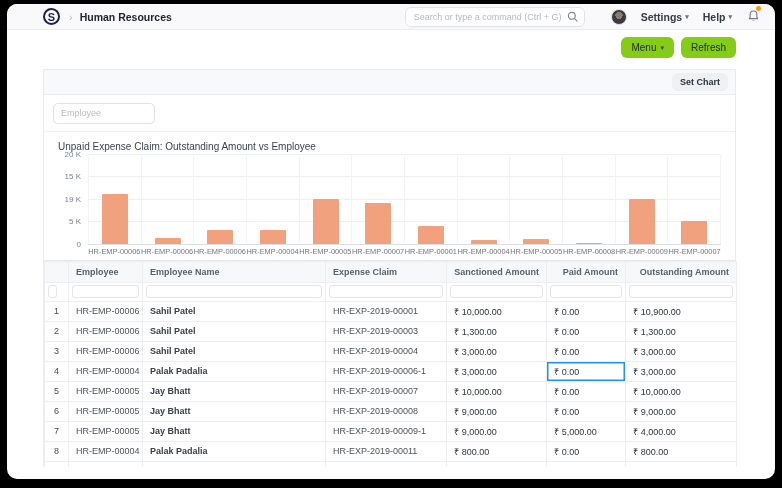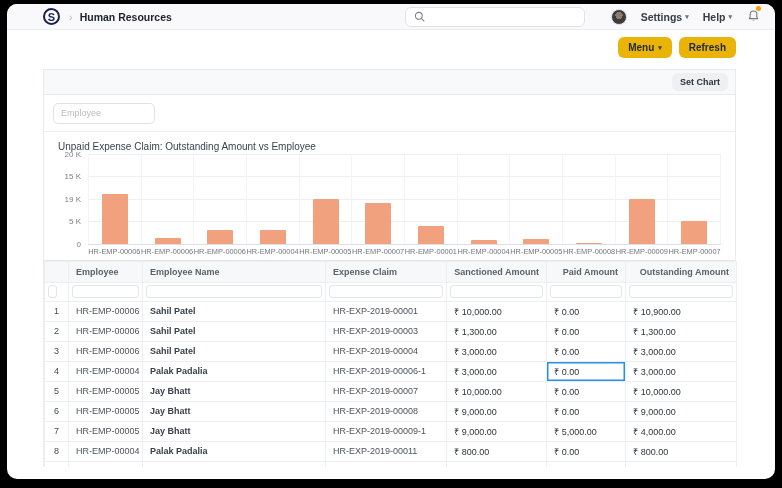--- a/index.html
+++ b/index.html
@@ -27,22 +27,22 @@
   .nav-item { font-size:10.5px; font-weight:600; color:#333b45; margin-left:14px;
               display:flex; align-items:center; gap:3px; cursor:default; }
   .nav-item .caret { font-size:7px; color:#6b7publicly380; color:#6b7380; }
   .bell-wrap { position:relative; margin-left:16px; }
   .bell-dot { position:absolute; top:-2px; right:-2px; width:5px; height:5px; border-radius:50%; }
 
   
   .titlebar { height:33px; display:flex; align-items:center; padding:2px 39px 0 36px; background:#fff; }
   .page-title { font-size:17px; font-weight:700; color:#1f2733; letter-spacing:.1px; }
   .title-actions { margin-left:auto; display:flex; gap:7px; }
-  .btn { background:#eab308; border:none; border-radius:6px; height:21px; padding:0 10px;
-         font-size:10px; font-weight:700; color:#242b35; font-family:"Liberation Sans", sans-serif;
+  .btn { background:#84cc16; border:none; border-radius:6px; height:21px; padding:0 10px;
+         font-size:10px; font-weight:400; color:#242b35; font-family:"Liberation Sans", sans-serif;
          display:flex; align-items:center; gap:4px; cursor:pointer; }
   .btn .caret { font-size:7px; color:#3c434d; }
 
   
   .card { margin:6px 39px 0 36px; border:1px solid #e9ebee; border-bottom:none; }
   .toolbar { height:25px; background:#f8f9fa; border-bottom:1px solid #e9ebee;
              display:flex; align-items:center; justify-content:flex-end; padding:0 7px; }
   .btn.small { height:18px; font-size:9px; padding:0 8px; background:#eef0f2; font-weight:700; color:#2b323c; }
   .filters { padding:7px 9px; border-bottom:1px solid #edeff1; background:#fff; }
   .filters input { width:102px; height:21px; border:1px solid #dfe2e6; border-radius:5px;
@@ -89,20 +89,21 @@
 <body>
 
 <div class="window">
 
   <div class="navbar">
     <div class="logo">S</div>
     <span class="crumb-sep">›</span>
     <span class="crumb">Human Resources</span>
 
     <div class="search-box">
+      <input type="text" placeholder="Search or type a command (Ctrl + G)" style="">
       <svg width="11" height="11" viewBox="0 0 16 16">
         <circle cx="7" cy="7" r="5" fill="none" stroke="#7c838d" stroke-width="1.6"></circle>
         <line x1="11" y1="11" x2="15" y2="15" stroke="#7c838d" stroke-width="1.6"></line>
       </svg>
     </div>
 
     <div class="avatar"></div>
 
     <div class="nav-item">
       <span>Settings</span>

